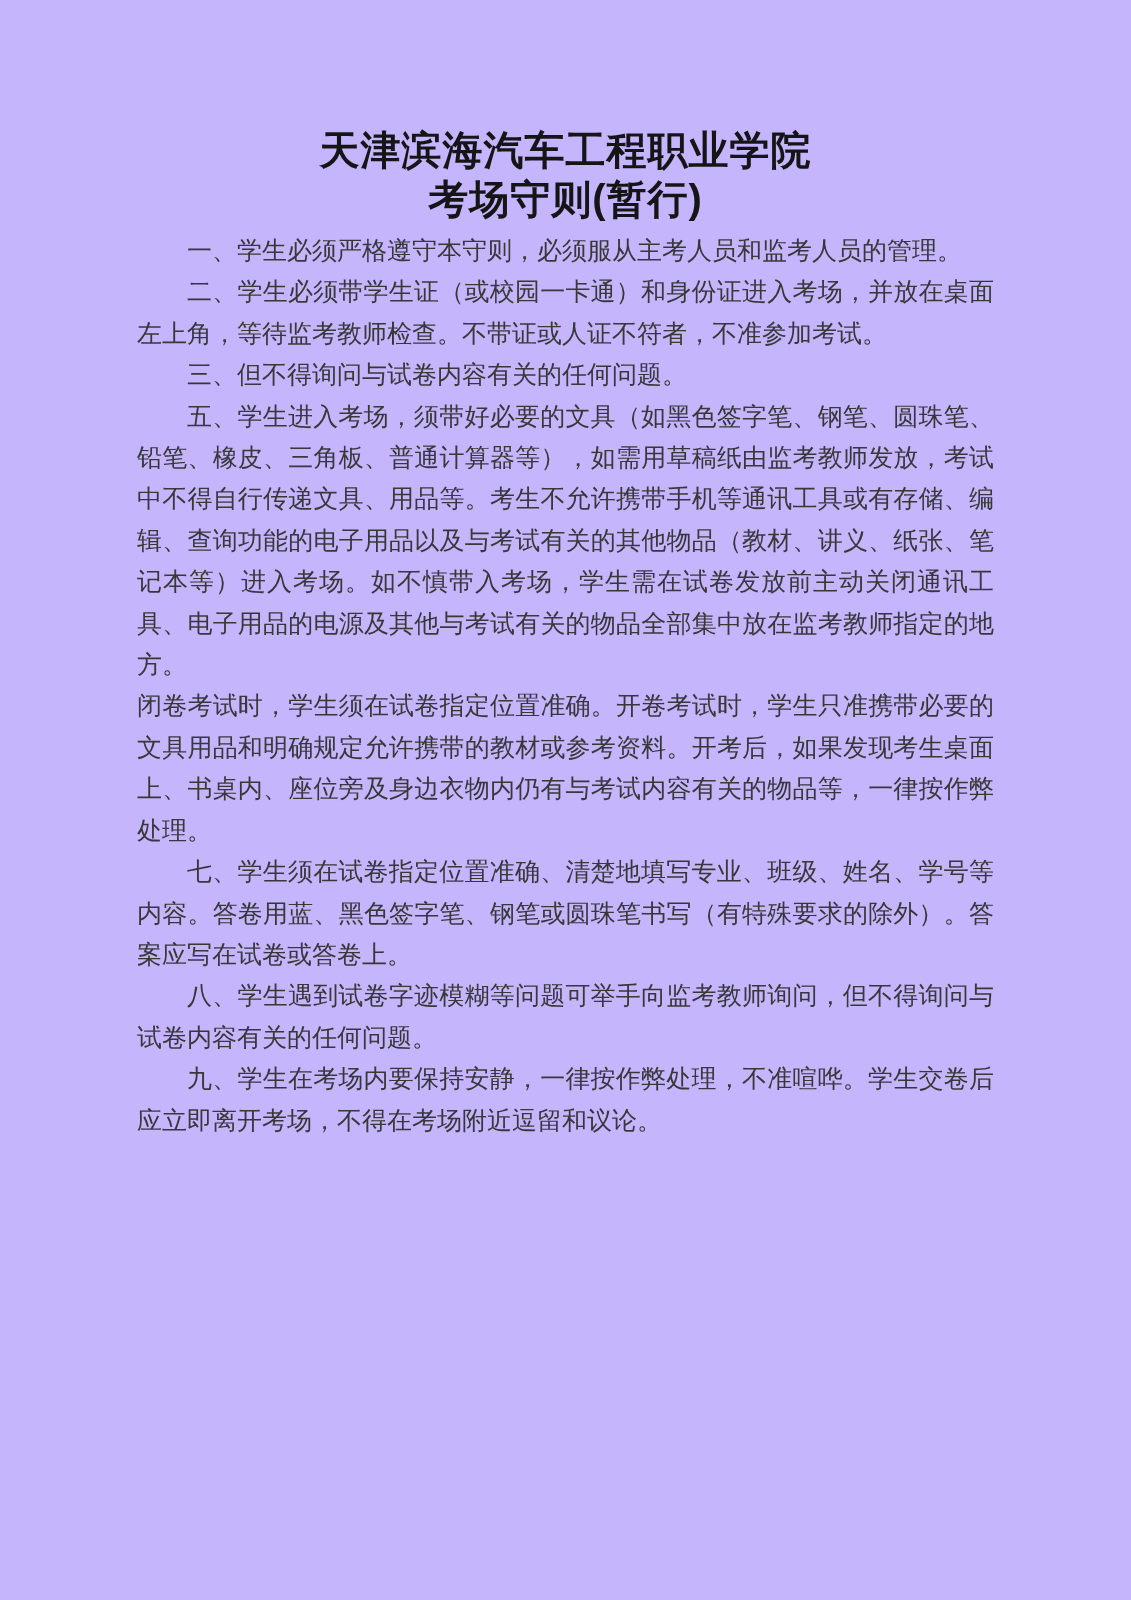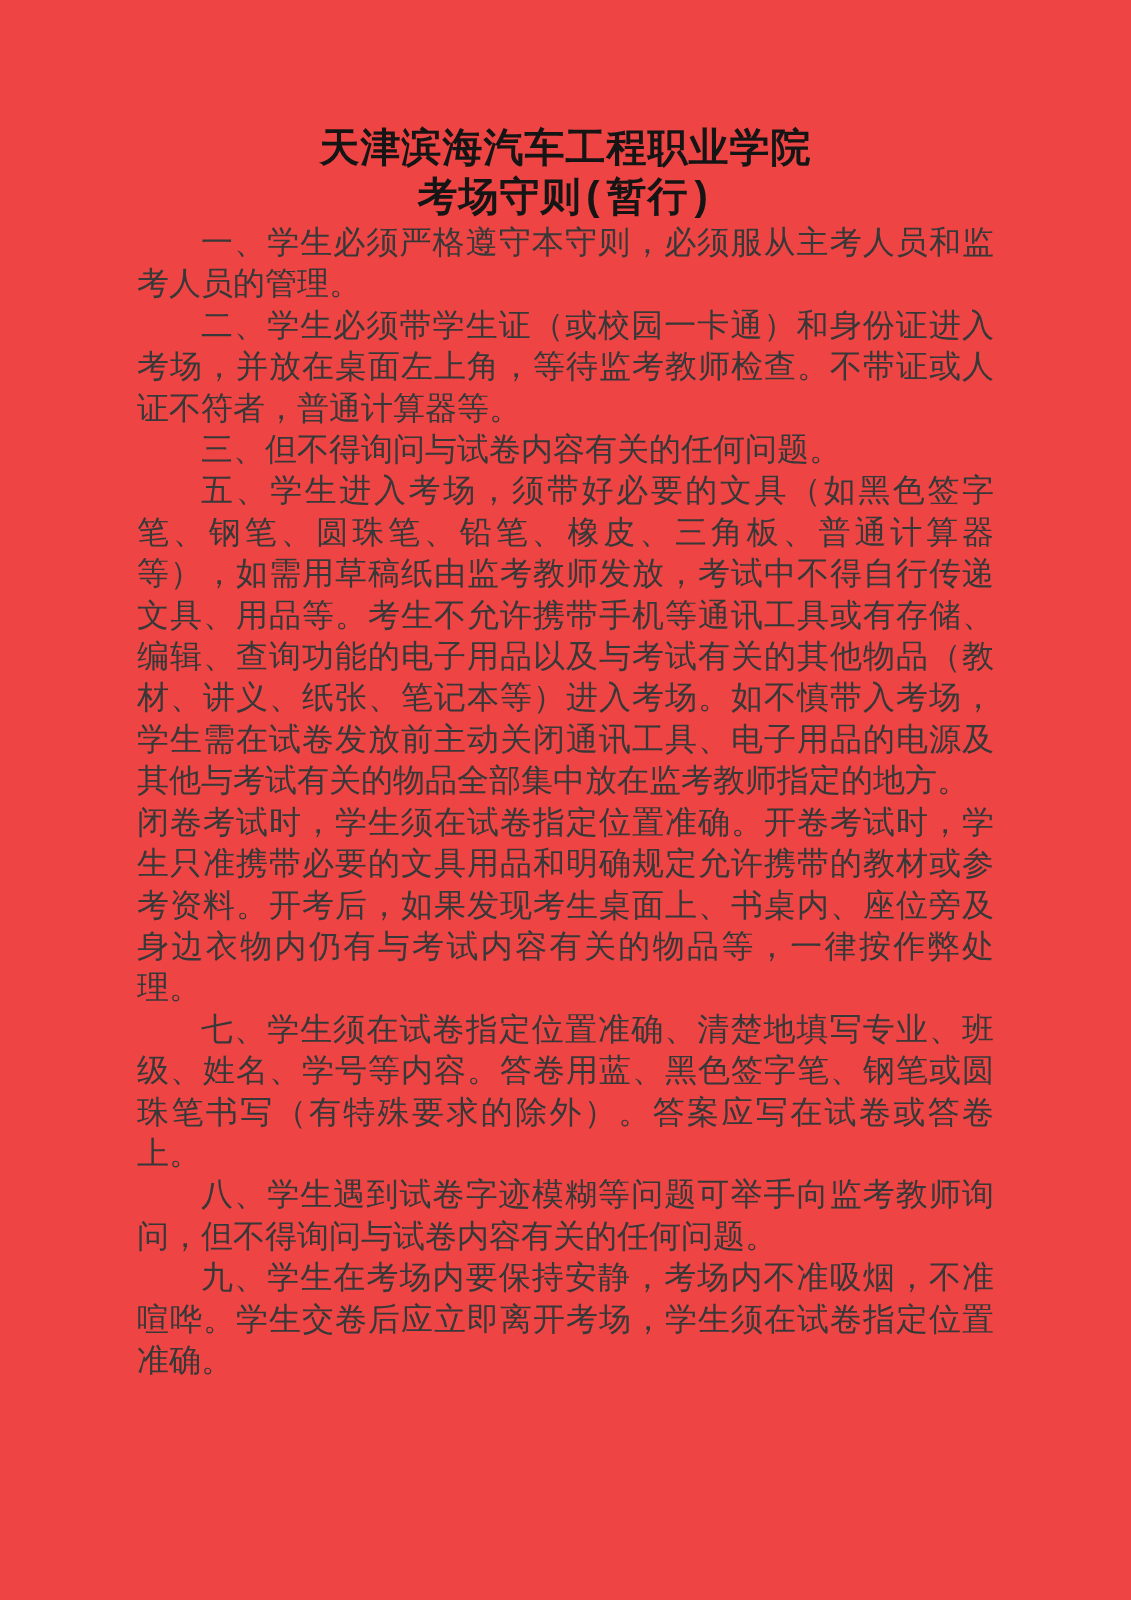--- a/index.html
+++ b/index.html
@@ -4,42 +4,43 @@
 <style>
   html, body {
     margin: 0;
     padding: 0;
     background: #ffffff;
   }
   .page {
     position: relative;
     width: 1131px;
     height: 1600px;
-    background: #ef4444;
+    background: #c4b5fd;
     overflow: hidden;
-    font-family: Liberation Mono, monospace;
+    font-family: Liberation Sans, sans-serif;
   }
   .content {
     position: absolute;
     left: 137px;
     top: 126px;
     width: 857px;
   }
   .doc-title {
     margin: 0;
     color: #151515;
     font-weight: bold;
     font-size: 40px;
     line-height: 49px;
     text-align: center;
     letter-spacing: 1px;
   }
   .rules {
+    margin-top: 6px;
     color: #383838;
-    font-size: 32px;
+    font-size: 25px;
     line-height: 41.4px;
     text-align: justify;
     text-justify: inter-ideograph;
   }
   .rules p {
     margin: 0;
     padding: 0;
     text-indent: 2em;
     word-break: break-all;
   }
@@ -61,22 +62,22 @@
 <body>
 
 <div class="page">
   <div class="content">
     <h1 class="doc-title">
       <span>天津滨海汽车工程职业学院</span><br>
       <span>考场守则(暂行)</span>
     </h1>
     <div class="rules">
       <p>一、学生必须严格遵守本守则，必须服从主考人员和监考人员的管理。</p>
-      <p>二、学生必须带学生证（或校园一卡通）和身份证进入考场，并放在桌面左上角，等待监考教师检查。不带证或人证不符者，普通计算器等。</p>
+      <p>二、学生必须带学生证（或校园一卡通）和身份证进入考场，并放在桌面左上角，等待监考教师检查。不带证或人证不符者，不准参加考试。</p>
       <p>三、但不得询问与试卷内容有关的任何问题。</p>
       <p>五、学生进入考场，须带好必要的文具（如黑色签字笔、钢笔、圆珠笔、铅笔、橡皮、三角板、普通计算器等），如需用草稿纸由监考教师发放，考试中不得自行传递文具、用品等。考生不允许携带手机等通讯工具或有存储、编辑、查询功能的电子用品以及与考试有关的其他物品（教材、讲义、纸张、笔记本等）进入考场。如不慎带入考场，学生需在试卷发放前主动关闭通讯工具、电子用品的电源及其他与考试有关的物品全部集中放在监考教师指定的地方。</p>
       <p class="flush">闭卷考试时，学生须在试卷指定位置准确。开卷考试时，学生只准携带必要的文具用品和明确规定允许携带的教材或参考资料。开考后，如果发现考生桌面上、书桌内、座位旁及身边衣物内仍有与考试内容有关的物品等，一律按作弊处理。</p>
       <p>七、学生须在试卷指定位置准确、清楚地填写专业、班级、姓名、学号等内容。答卷用蓝、黑色签字笔、钢笔或圆珠笔书写（有特殊要求的除外）。答案应写在试卷或答卷上。</p>
       <p>八、学生遇到试卷字迹模糊等问题可举手向监考教师询问，但不得询问与试卷内容有关的任何问题。</p>
-      <p>九、学生在考场内要保持安静，考场内不准吸烟，不准喧哗。学生交卷后应立即离开考场，学生须在试卷指定位置准确。</p>
+      <p>九、学生在考场内要保持安静，一律按作弊处理，不准喧哗。学生交卷后应立即离开考场，不得在考场附近逗留和议论。</p>
     </div>
   </div>
 </div>
 
 </body></html>

